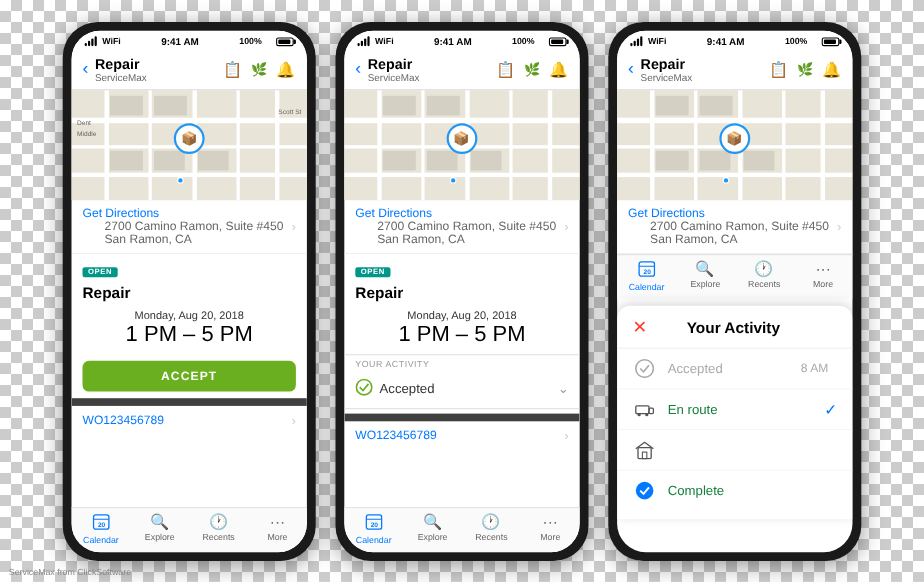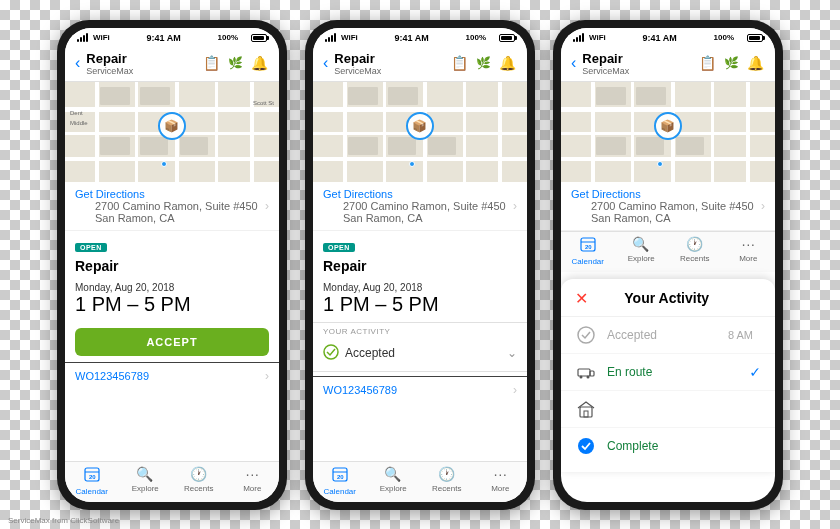--- a/index.html
+++ b/index.html
@@ -157,21 +157,21 @@
       color: #fff;
       font-size: 7px;
       font-weight: 700;
       padding: 1px 5px;
       border-radius: 2px;
       letter-spacing: 0.5px;
     }
     .job-title { font-size: 14px; font-weight: 600; color: #000; padding: 2px 10px; }
 
     
-    .datetime-block { padding: 6px 10px; }
+    .datetime-block { text-align: center; padding: 6px 10px; }
     .date-text { font-size: 10px; color: #333; }
     .time-text { font-size: 20px; font-weight: 300; color: #000; }
 
     
     .accept-btn {
       margin: 6px 10px;
       background: #6aaf1f;
       color: #fff;
       border: none;
       border-radius: 6px;
@@ -181,21 +181,21 @@
       letter-spacing: 1px;
       text-align: center;
       width: calc(100% - 20px);
     }
 
     
     .work-order-row {
       display: flex;
       align-items: center;
       padding: 6px 10px;
-      border-top: 1px solid #404040;
+      border-top: 7px solid #404040;
     }
     .wo-number { color: #007AFF; font-size: 11px; flex: 1; }
 
     
     .bottom-nav {
       display: flex;
       border-top: 1px solid #e0e0e0;
       padding: 4px 0 6px;
       background: #fafafa;
     }

